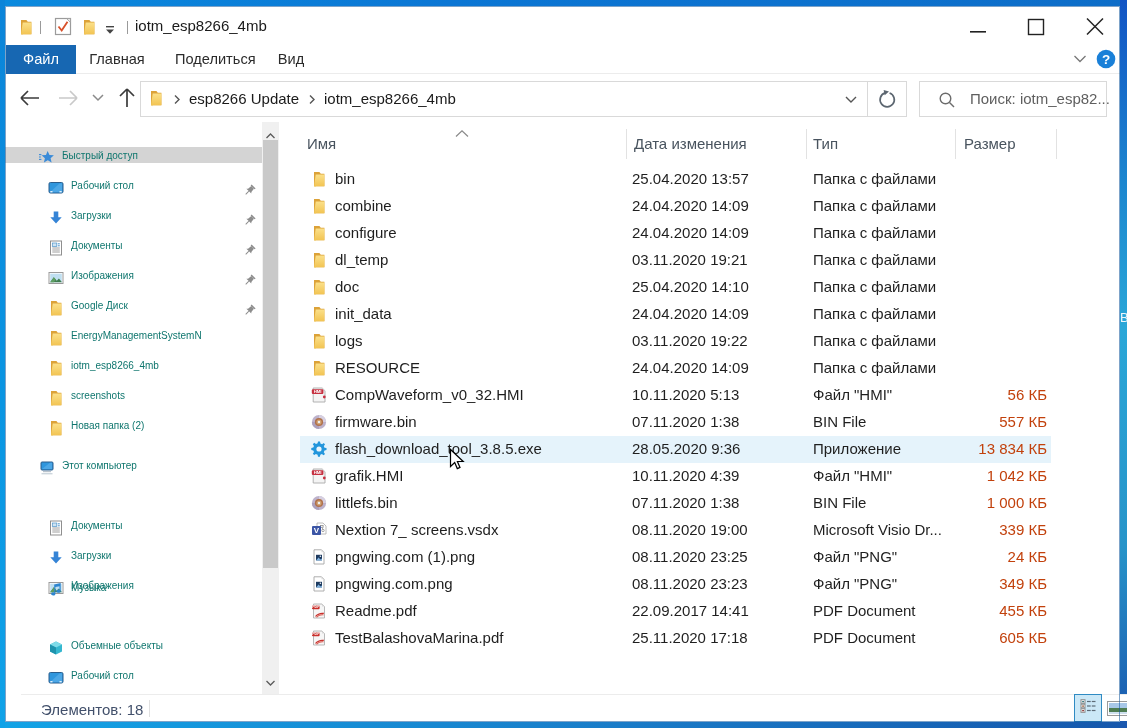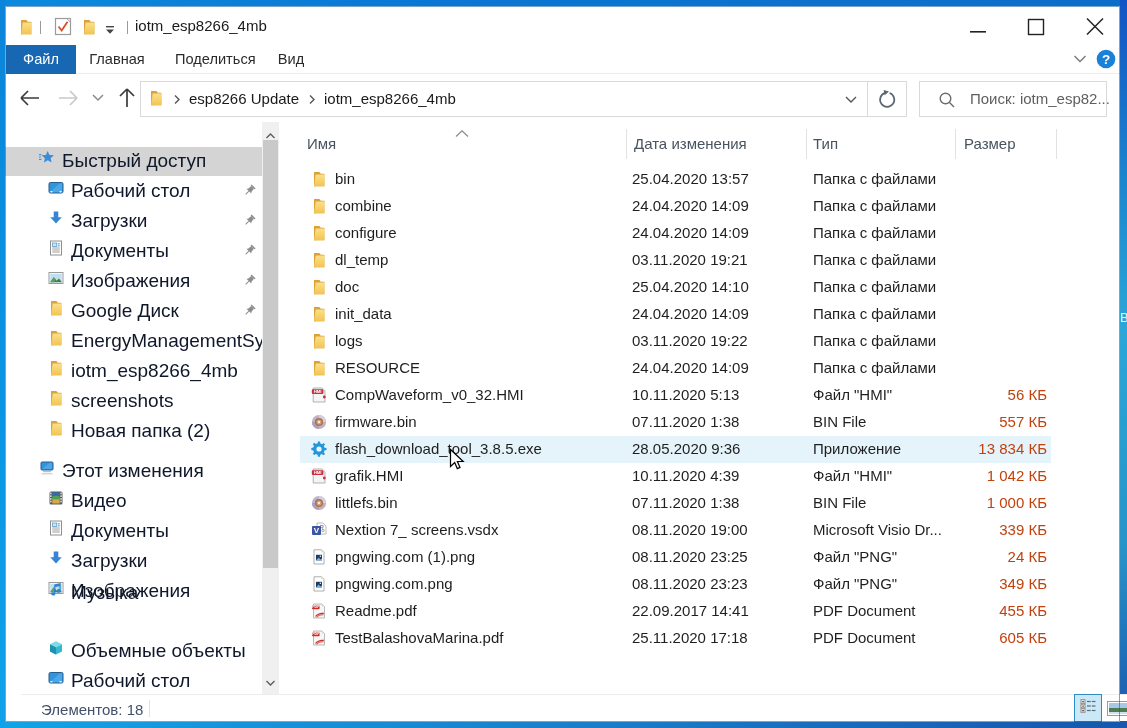--- a/index.html
+++ b/index.html
@@ -19,21 +19,21 @@
 .tabs{position:absolute;left:0;top:39px;width:100%;height:29px;background:#fff;border-bottom:1px solid #ececec}
 .tab{position:absolute;top:0;height:29px;font-size:14.6px;color:#2b2b2b;line-height:29px;text-align:center}
 .tab.file{left:1px;width:70px;background:#1767b2;color:#fff}
 
 .toolbar{position:absolute;left:0;top:68px;width:100%;height:48px;background:#fff}
 .navic{position:absolute;top:0;height:48px}
 .abox{position:absolute;top:7px;height:36px;background:#fff;border:1px solid #d9d9d9}
 .crumb{position:absolute;top:0;height:34px;line-height:34px;font-size:15px;color:#1a1a1a;white-space:nowrap}
 
 .sidebar{position:absolute;left:0;top:116px;width:257px;height:573px;background:#fff;overflow:hidden}
-.sitem{position:absolute;left:0;width:257px;height:29px;font-size:19px;color:#0f172a;white-space:nowrap}
+.sitem{position:absolute;left:0;width:257px;height:16px;font-size:10px;color:#0f766e;white-space:nowrap}
 .sitem .lbl{position:absolute;top:3px}
 .sitem .sic{position:absolute;top:3px}
 .pin{position:absolute;left:237px;top:6px}
 .sscroll{position:absolute;left:257px;top:116px;width:17px;height:573px;background:#f0f0f0}
 .sthumb{position:absolute;left:1px;top:18px;width:15px;height:428px;background:#c9c9c9}
 
 .list{position:absolute;left:275px;top:116px;width:840px;height:573px;background:#fff}
 .hsep{position:absolute;top:7px;width:1px;height:30px;background:#e2e2e2}
 .hdr{position:absolute;top:13px;font-size:15px;color:#48535e;white-space:nowrap}
 .row{position:absolute;left:20px;width:751px;height:27px;font-size:15px;color:#1e1e1e;white-space:nowrap}
@@ -351,27 +351,21 @@
       <div class="sitem" style="top:295px;text-decoration:underline;">
         <svg class="sic" style="left:43px" width="16" height="16" viewBox="0 0 16 16">
           <use href="#i-folder"></use>
         </svg>
         <span class="lbl" style="left:66px">Новая папка (2)</span>
       </div>
       <div class="sitem" style="top:335px;">
         <svg class="sic" style="left:34px" width="16" height="16" viewBox="0 0 16 16">
           <use href="#i-pc"></use>
         </svg>
-        <span class="lbl" style="left:57px">Этот изменения</span>
-      </div>
-      <div class="sitem" style="top:365px;">
-        <svg class="sic" style="left:43px" width="16" height="16" viewBox="0 0 16 16">
-          <use href="#i-film"></use>
-        </svg>
-        <span class="lbl" style="left:66px">Видео</span>
+        <span class="lbl" style="left:57px">Этот компьютер</span>
       </div>
       <div class="sitem" style="top:395px;">
         <svg class="sic" style="left:43px" width="16" height="16" viewBox="0 0 16 16">
           <use href="#i-doc"></use>
         </svg>
         <span class="lbl" style="left:66px">Документы</span>
       </div>
       <div class="sitem" style="top:425px;">
         <svg class="sic" style="left:43px" width="16" height="16" viewBox="0 0 16 16">
           <use href="#i-dl"></use>

